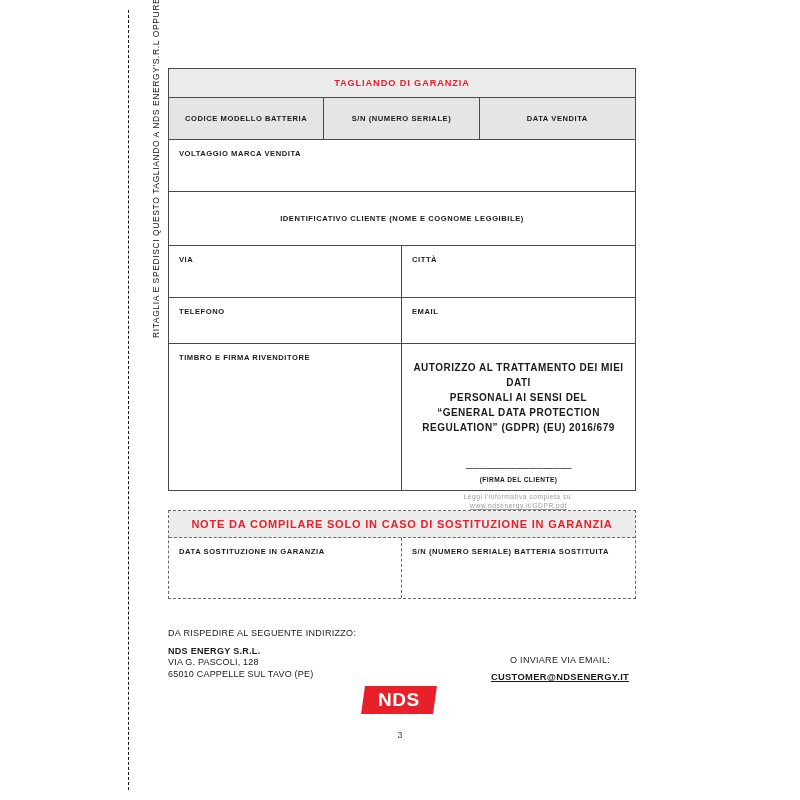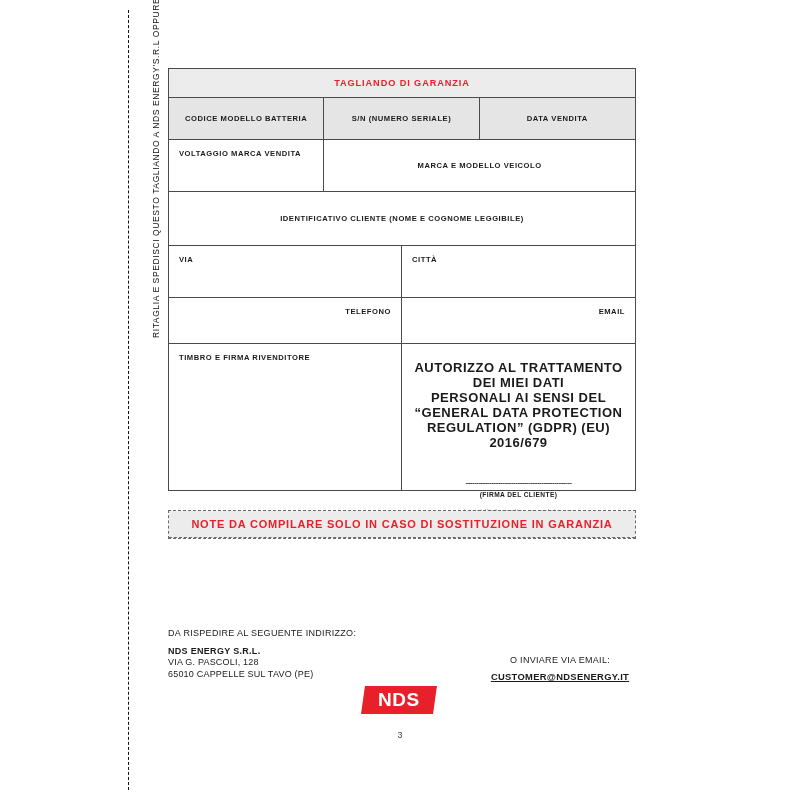--- a/index.html
+++ b/index.html
@@ -86,21 +86,21 @@
     font-size: 9.2px;
     letter-spacing: 0.9px;
   }
 
   .h-head { height: 42px; background: #e5e5e5; display:flex; align-items:center; justify-content:center; }
   .h-head .cell { padding: 0; display:flex; align-items:center; justify-content:center; height:100%; }
 
   .r2 { height: 52px; }
   .r3 { height: 54px; }
   .r4 { height: 52px; }
-  .r5 { height: 46px; text-align: right; }
+  .r5 { height: 46px; }
   .r6 { height: 146px; }
 
   .c-33 { width: 33.33%; }
   .c-67 { width: 66.67%; }
   .c-50 { width: 50%; }
   .c-100 { width: 100%; }
   .centered-label {
     padding-top: 0;
     display: flex;
     align-items: center;
@@ -110,21 +110,21 @@
 
   .gdpr {
     display: flex;
     flex-direction: column;
     align-items: center;
     justify-content: flex-start;
     padding-top: 16px;
     text-align: center;
   }
   .gdpr .l {
-    font-size: 13px;
+    font-size: 10px;
     font-weight: bold;
     letter-spacing: 0.5px;
     line-height: 15px;
     color: #1a1a1a;
   }
   .sig-line {
     margin-top: 28px;
     font-size: 8px;
     letter-spacing: -0.5px;
     color: #3a3a3a;
@@ -260,21 +260,20 @@
     </div>
 
     <div class="row h-head">
       <div class="cell c-33">CODICE MODELLO BATTERIA</div>
       <div class="cell c-33">S/N (NUMERO SERIALE)</div>
       <div class="cell c-33">DATA VENDITA</div>
     </div>
 
     <div class="row r2">
       <div class="cell c-33">VOLTAGGIO MARCA VENDITA</div>
-      <div class="cell c-67 centered-label">MARCA E MODELLO VEICOLO</div>
     </div>
 
     <div class="row r3">
       <div class="cell c-100 centered-label">IDENTIFICATIVO CLIENTE (NOME E COGNOME LEGGIBILE)</div>
     </div>
 
     <div class="row r4">
       <div class="cell c-50">VIA</div>
       <div class="cell c-50">CITTÀ</div>
     </div>
@@ -296,20 +295,24 @@
         <div class="info-small">Leggi l'informativa completa su:</div>
         <div class="info-small" style="text-decoration:underline;margin-top:0;">www.ndsenergy.it/GDPR.pdf</div>
       </div>
     </div>
   </div>
 
   <div class="note-table">
     <div class="note-title">
       <div class="t">NOTE DA COMPILARE SOLO IN CASO DI SOSTITUZIONE IN GARANZIA</div>
     </div>
+    <div class="note-row">
+      <div class="note-cell first">DATA SOSTITUZIONE IN GARANZIA</div>
+      <div class="note-cell second">S/N (NUMERO SERIALE) BATTERIA SOSTITUITA</div>
+    </div>
   </div>
 
   <div class="footer">
     <div class="line1">DA RISPEDIRE AL SEGUENTE INDIRIZZO:</div>
     <div class="company">NDS ENERGY S.R.L.</div>
     <div class="addr1"> VIA G. PASCOLI, 128</div>
     <div class="addr2">65010 CAPPELLE SUL TAVO (PE)</div>
   </div>
 
   <div class="email-block">

